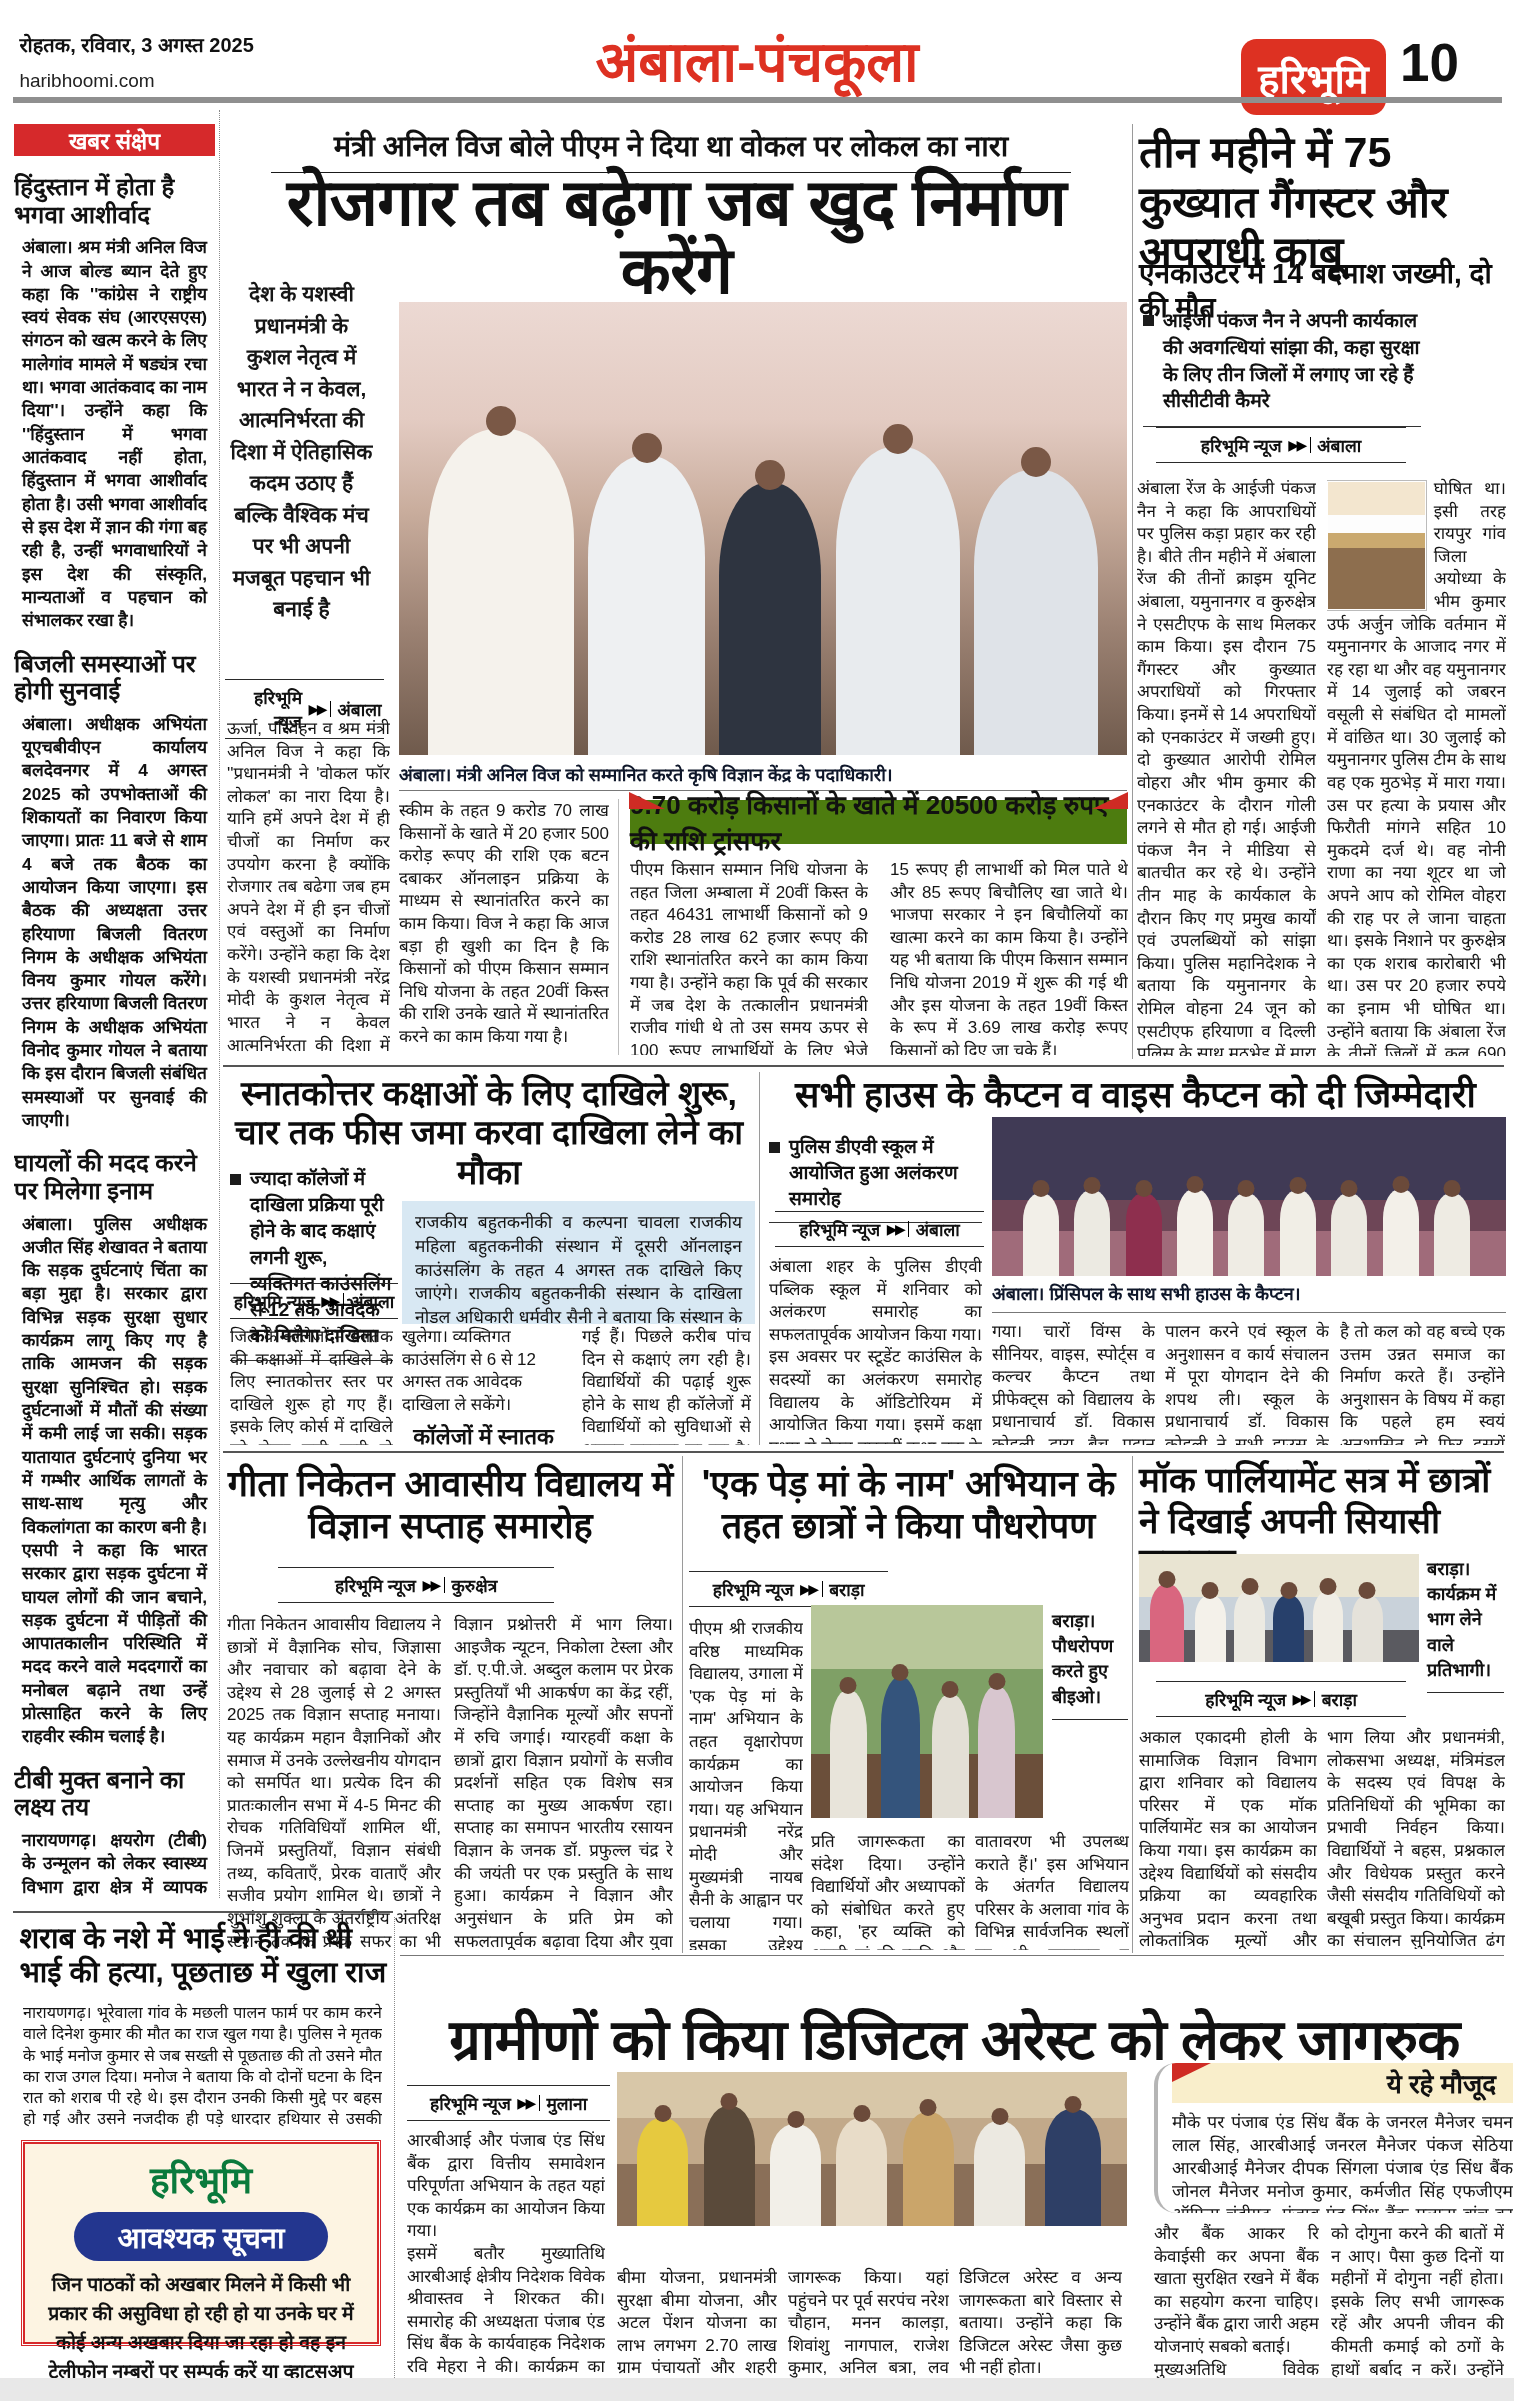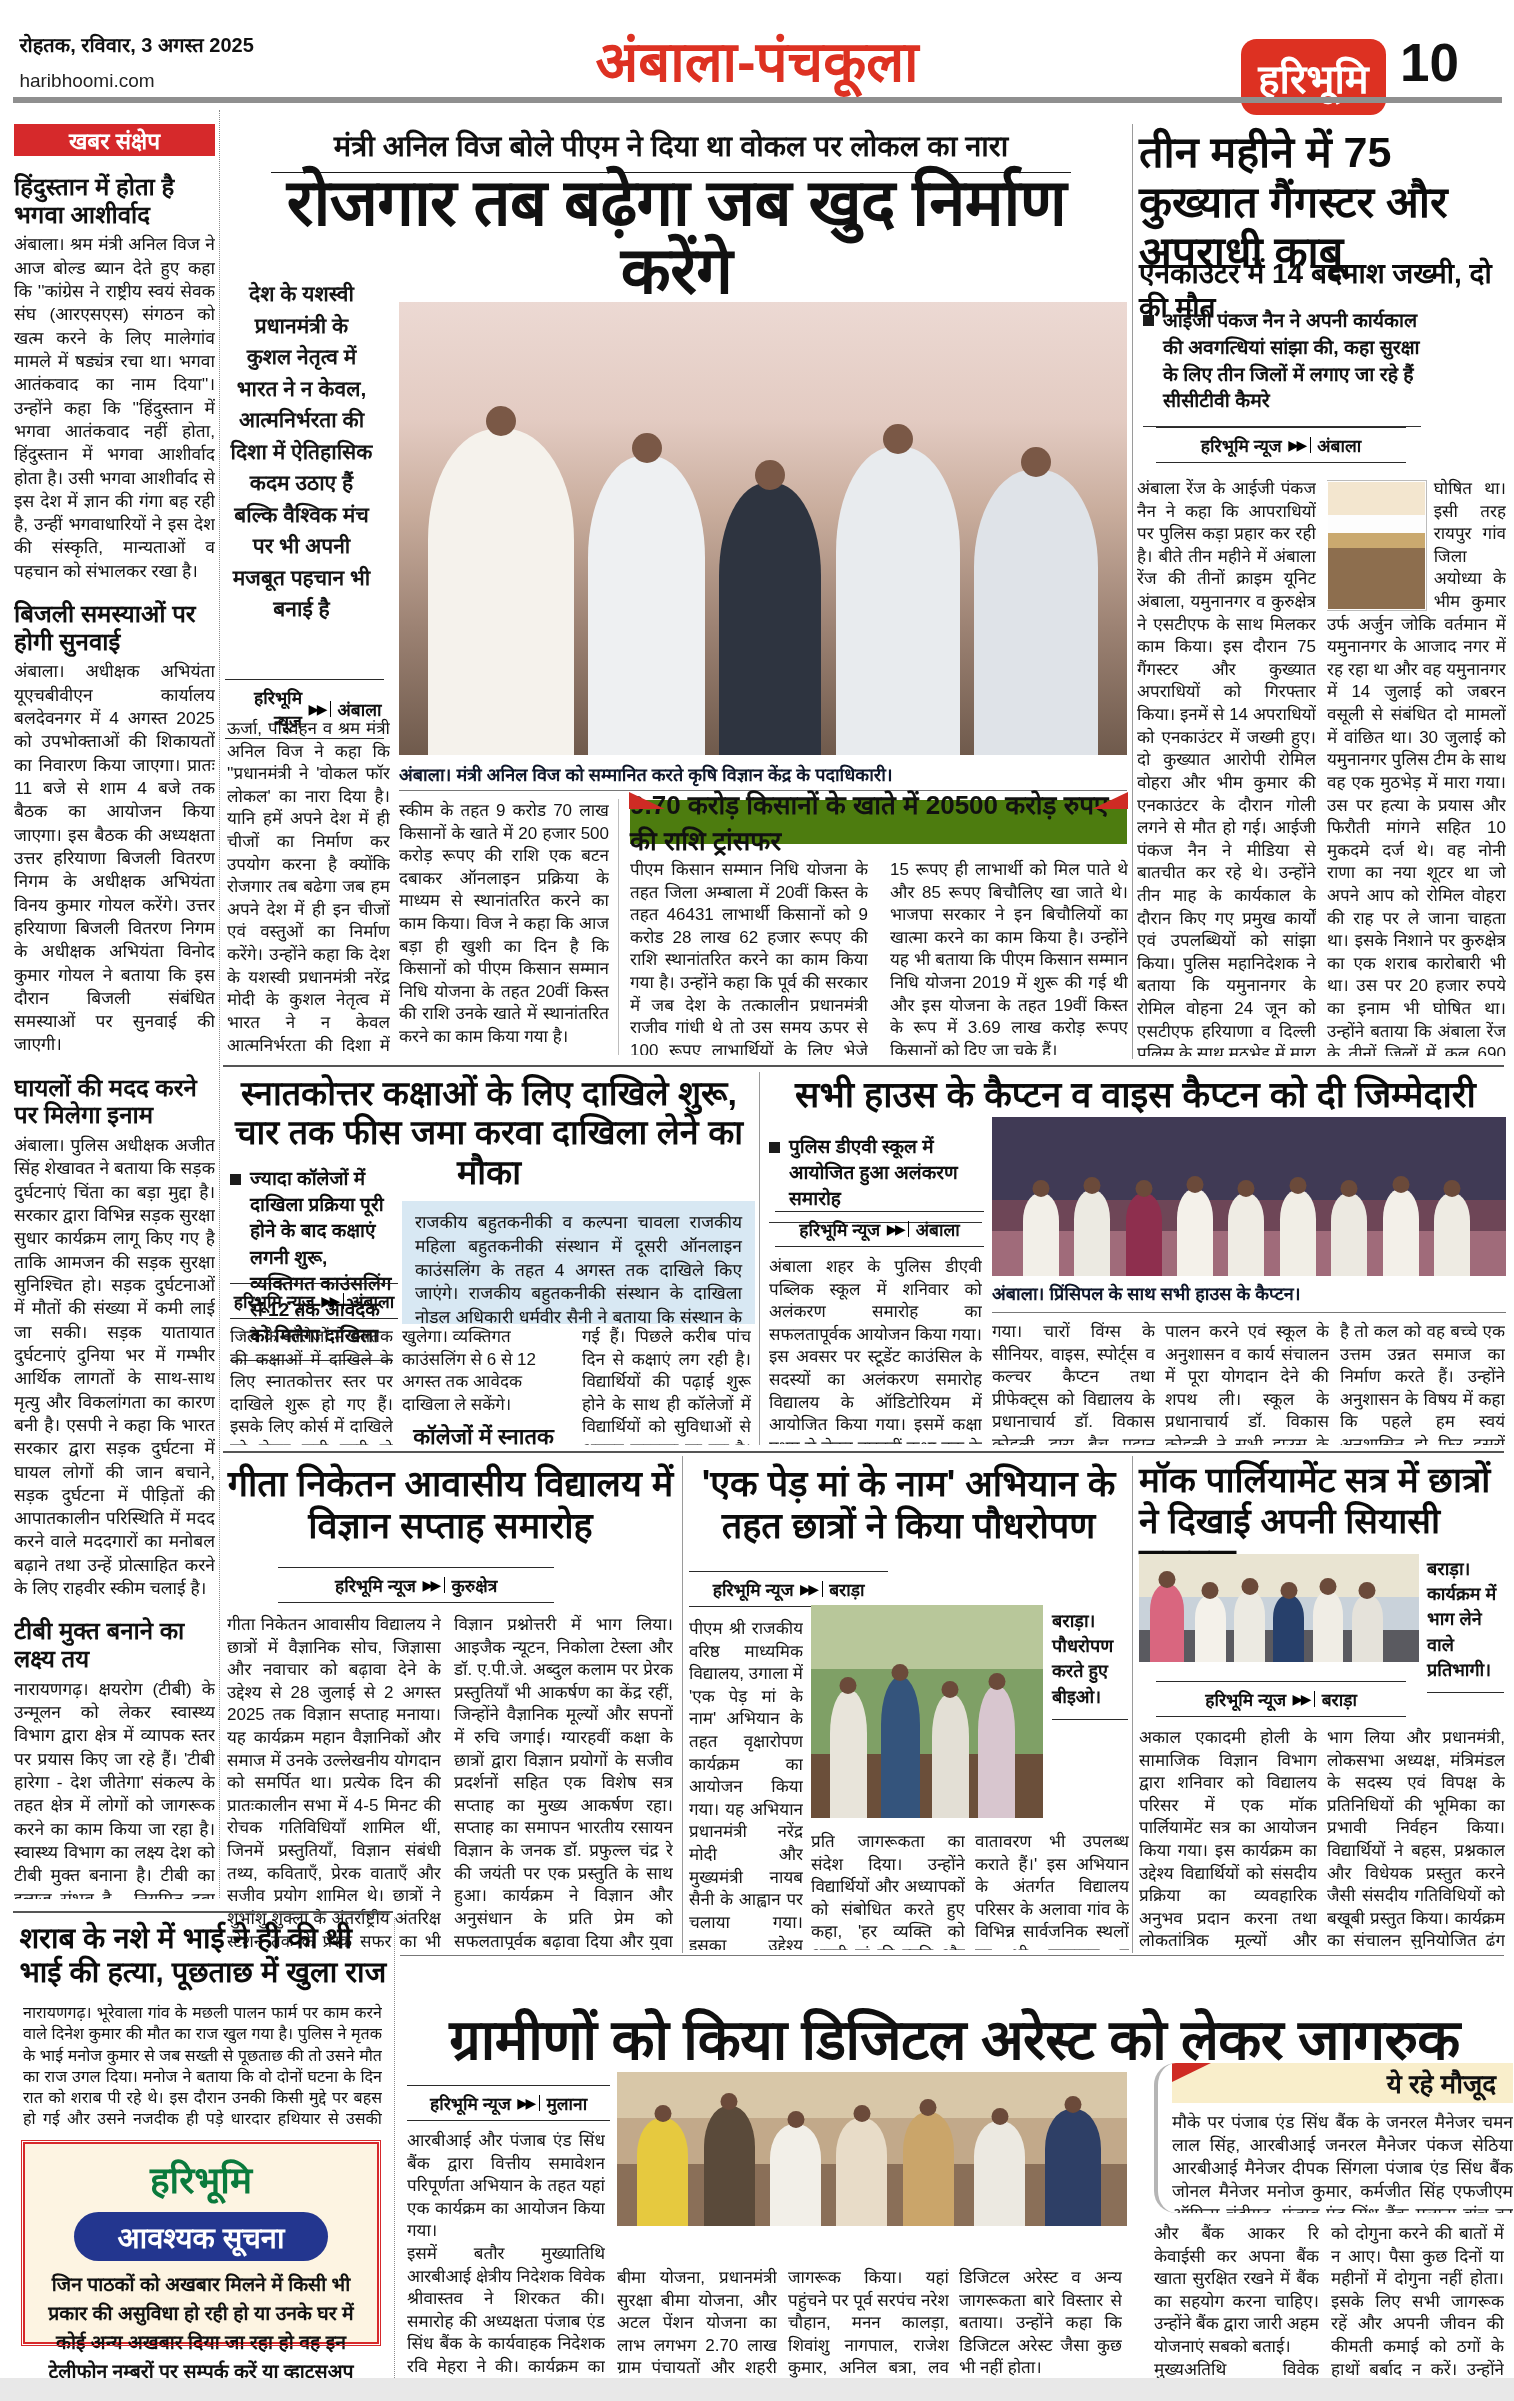--- a/index.html
+++ b/index.html
@@ -25,21 +25,21 @@
   .quote-col{font-size:21px;line-height:1.5;font-weight:600;text-align:center;color:#161616;}
   
   .edition{font-size:56px;font-weight:800;color:#dd3122;}
   .logo-badge{background:#dd3122;border-radius:15.5px;color:#fff;display:flex;align-items:center;justify-content:center;
               font-size:40px;font-weight:800;}
   
   .brief-bar{background:#d6292b;color:#fff;height:32px;display:flex;align-items:center;justify-content:center;
              font-size:22.6px;font-weight:800;position:relative;}
   .brief-bar:after{content:"";position:absolute;right:-17px;top:0;border-top:32px solid #b9b9b9;border-right:17px solid transparent;}
   .brief-item h3{margin:17px 0 5.2px 0;font-size:24px;line-height:1.15;font-weight:800;}
-  .brief-item p{margin:0;font-size:17.4px;line-height:1.34;}
+  .brief-item p{margin:8px;font-size:17.4px;line-height:1.34;font-weight:bold;}
   
   .banner{background:#4d7c0f;display:flex;align-items:center;justify-content:center;position:relative;
           font-size:26px;font-weight:800;}
   .banner:before{content:"";position:absolute;left:-1.3px;top:-7.7px;border-bottom:17px solid #cf2b24;border-right:36px solid transparent;}
   .banner:after{content:"";position:absolute;right:-1.3px;top:-7.7px;border-bottom:17px solid #cf2b24;border-left:36px solid transparent;}
   .orange-bar{background:#f6861f;color:#fff;display:flex;align-items:center;justify-content:center;position:relative;
               font-size:25px;font-weight:800;}
   .orange-bar:after{content:"";position:absolute;right:-22px;top:0;border-bottom:36px solid #1b1b1b;border-right:22px solid transparent;}
   .blue-box{background:#d8e8f3;padding:10.3px 13px;font-size:17.4px;line-height:1.36;}
   .present-box{border-left:4.5px solid #b5b5b5;border-radius:22px 0 0 22px;padding-left:14px;}

